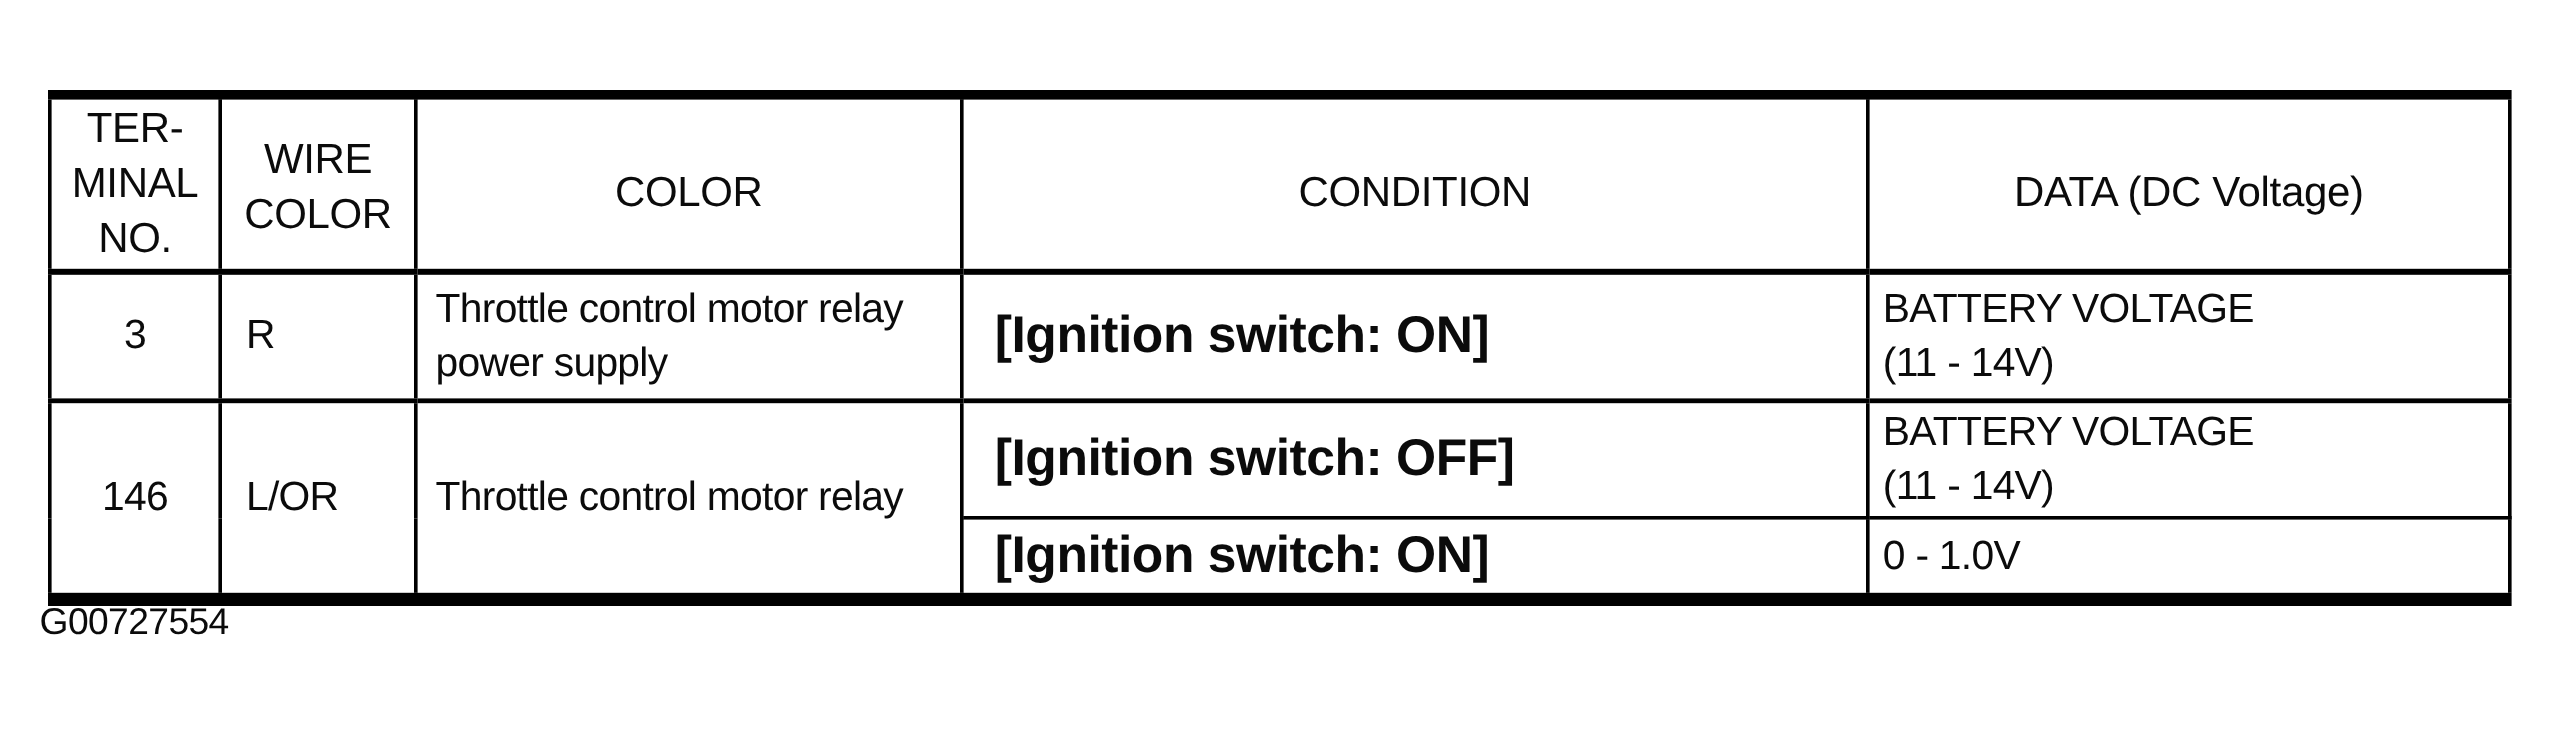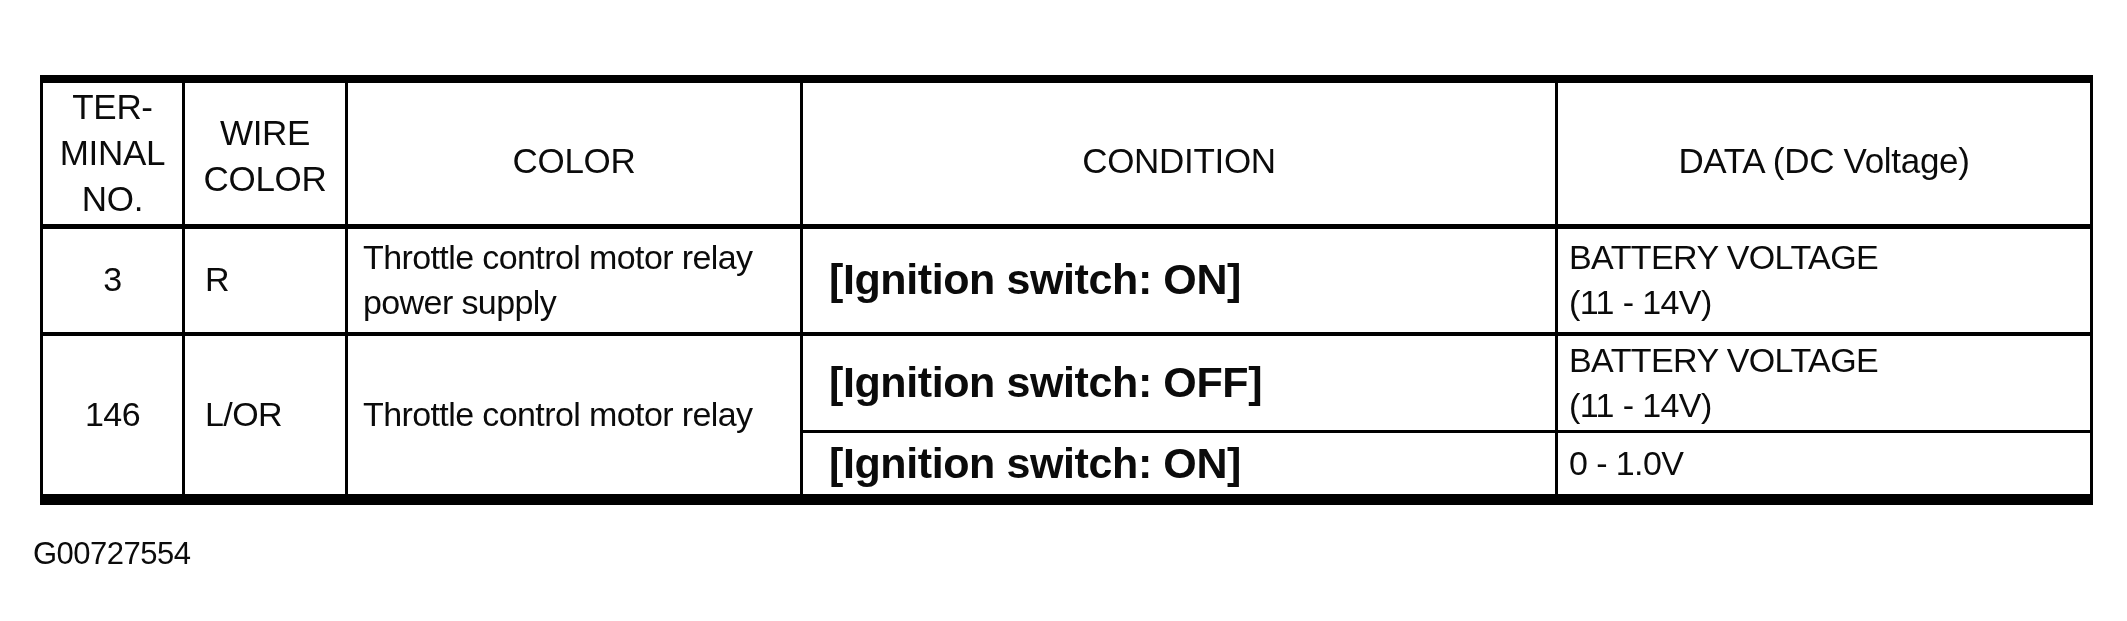--- a/index.html
+++ b/index.html
@@ -75,21 +75,21 @@
     padding-left: 26px;
     font-weight: bold;
     font-size: 43px;
     letter-spacing: -0.4px;
   }
   td.data { padding-left: 11px; }
 
   .figure-id {
     position: absolute;
     left: 33px;
-    top: 536px;
+    top: 500px;
     font-size: 31px;
     letter-spacing: -0.5px;
     color: #0b0b0b;
   }
 </style>
 </head>
 <body>
 
 <div class="page">
 

